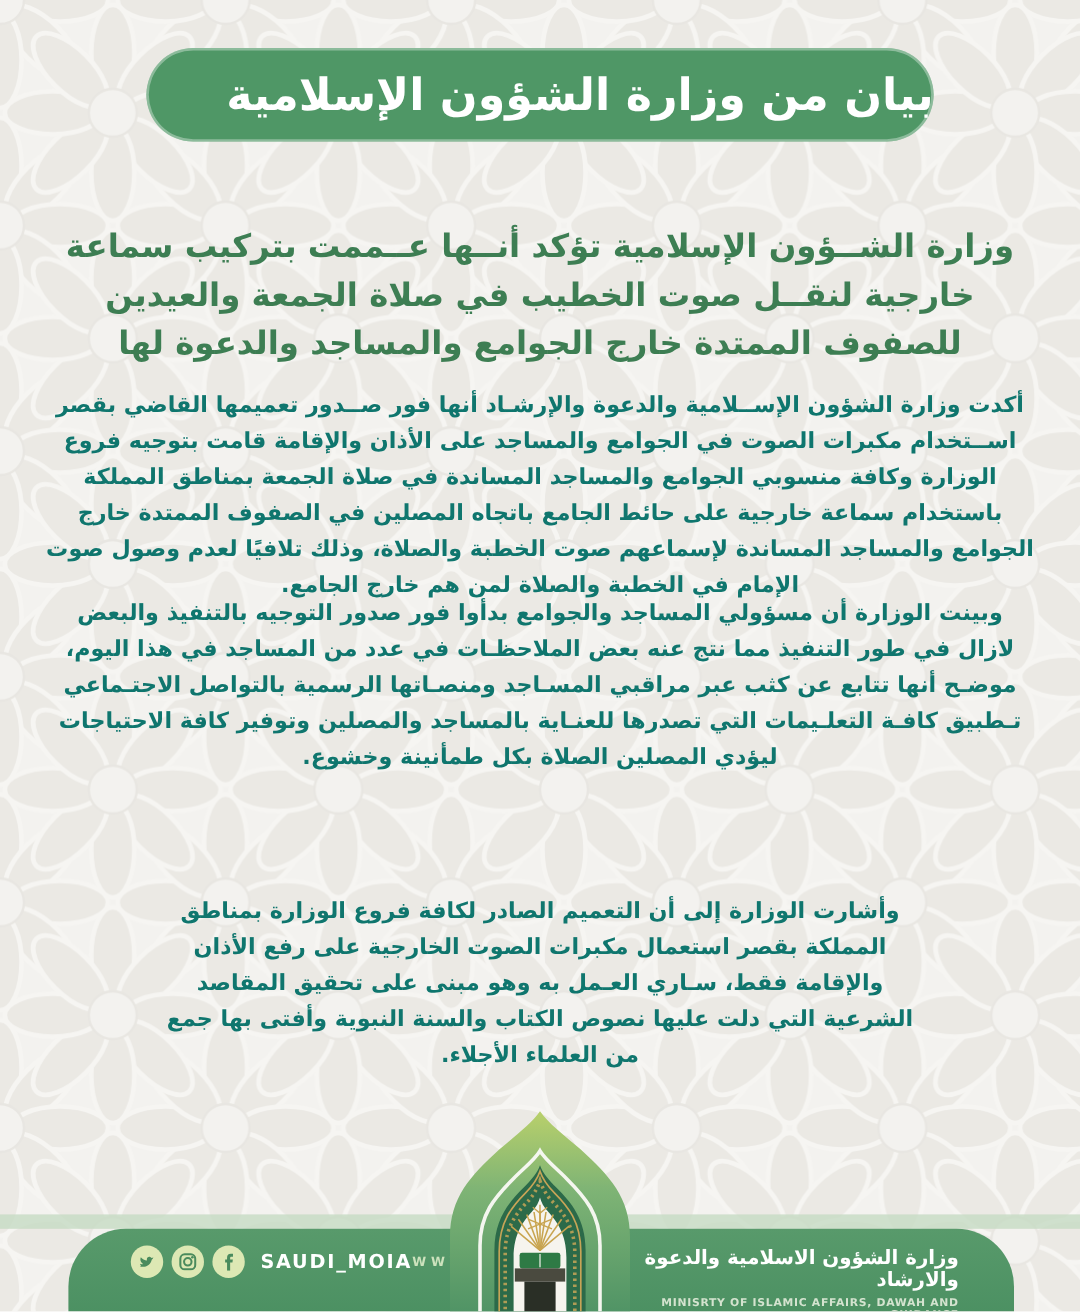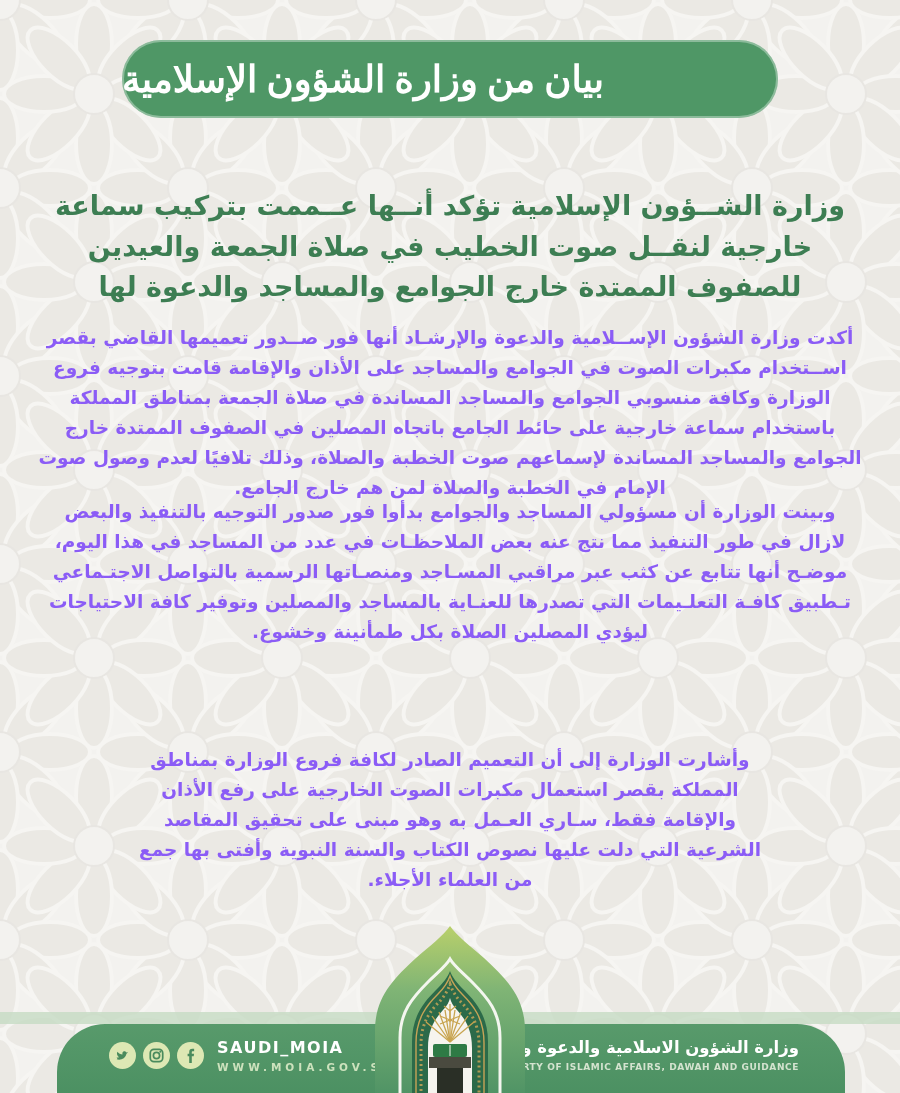--- a/index.html
+++ b/index.html
@@ -7,41 +7,40 @@
   .page{
     position:relative;width:900px;height:1093px;overflow:hidden;
     background:#f4f3f0;
   }
   .bg-pattern{position:absolute;inset:0;z-index:0;}
   
   .banner{
     position:absolute;top:40px;left:50%;transform:translateX(-50%);
     width:656px;height:78px;border-radius:40px;
     background:#4f9766;
-    display:flex;align-items:center;justify-content:flex-start;
+    display:flex;align-items:center;justify-content:flex-end;
     box-shadow:0 0 0 2px rgba(255,255,255,.35) inset;
     z-index:2;
-    font-family:Liberation Serif, serif;
   }
   .banner-title{
     color:#ffffff;font-size:37px;font-weight:bold;letter-spacing:0;
     direction:rtl;white-space:nowrap;
   }
   
   .headline{
     position:absolute;top:186px;left:50%;transform:translateX(-50%);
     width:824px;text-align:center;direction:rtl;
     color:#3d7e53;font-size:27px;font-weight:bold;line-height:1.5;
     z-index:2;margin:0;
   }
   
   .para{
     position:absolute;left:50%;transform:translateX(-50%);
     text-align:center;direction:rtl;margin:0;
-    color:#8b5cf6;font-size:18.5px;font-weight:bold;line-height:1.62;
+    color:#0f766e;font-size:18.5px;font-weight:bold;line-height:1.62;
     z-index:2;
   }
   .para-1{top:323px;width:838px;}
   .para-2{top:497px;width:806px;}
   .para-3{top:660px;width:690px;}
   .para-4{top:745px;width:624px;}
   
   .accent-band{
     position:absolute;left:0;right:0;top:1012px;height:12px;
     background:#c5dbc3;opacity:.8;z-index:1;
@@ -54,21 +53,21 @@
     z-index:2;
     display:flex;align-items:flex-start;justify-content:space-between;
     padding:14px 46px 0 52px;box-sizing:border-box;
   }
   .footer-left{display:flex;align-items:center;gap:13px;}
   .social-icons{display:flex;gap:7px;}
   .icon-circle{
     width:27px;height:27px;border-radius:50%;background:#dde8b4;
     display:flex;align-items:center;justify-content:center;
   }
-  .handle-block{display:flex;flex-direction:column;}
+  .handle-block{display:flex;flex-direction:row;}
   .social-handle{color:#ffffff;font-size:16px;font-weight:bold;letter-spacing:1.5px;}
   .website-url{color:#cde2bd;font-size:10.5px;font-weight:bold;letter-spacing:4px;margin-top:4px;}
   .footer-right{display:flex;flex-direction:column;align-items:flex-end;text-align:right;}
   .ministry-ar{color:#ffffff;font-size:16.5px;font-weight:bold;direction:rtl;}
   .ministry-en{color:#d4e3cf;font-size:9px;font-weight:bold;letter-spacing:.6px;margin-top:5px;}
   
   .emblem{
     position:absolute;left:330px;top:916px;z-index:3;pointer-events:none;
   }
 </style>

